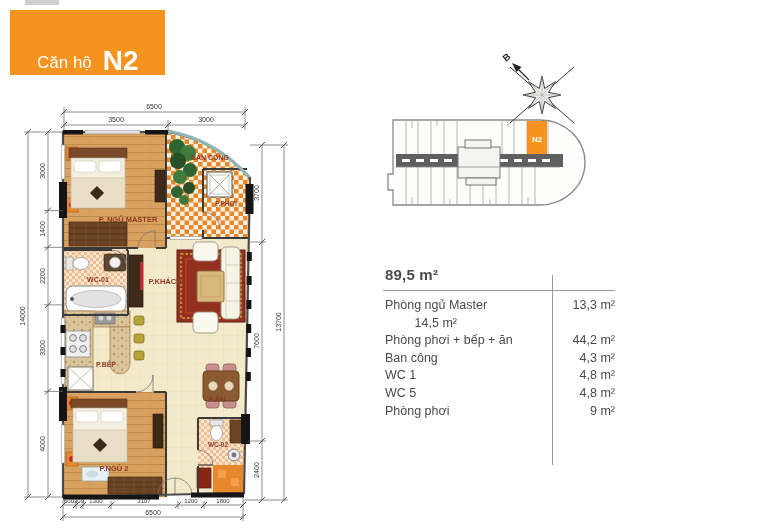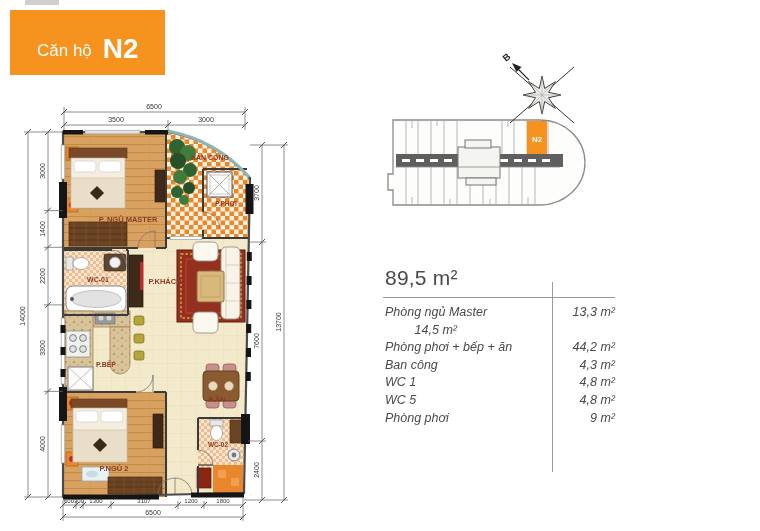--- a/index.html
+++ b/index.html
@@ -1,31 +1,31 @@
 <!DOCTYPE html>
 <html><head>
 <meta charset="utf-8">
 <style>
   html,body{margin:0;padding:0;background:#fff;}
   .page{position:relative;width:760px;height:531px;background:#ffffff;overflow:hidden;
         font-family:"Liberation Sans",sans-serif;}
   
   .banner{position:absolute;left:10px;top:10px;width:155px;height:65px;background:#F6921E;
-          display:flex;align-items:flex-end;padding:0 0 12px 27px;box-sizing:border-box;}
+          display:flex;align-items:flex-end;padding:0 0 0 27px;box-sizing:border-box;}
   .banner-prefix{color:#fff;font-size:17px;line-height:1;padding-bottom:4px;}
   .banner-unit{color:#fff;font-size:28px;font-weight:bold;line-height:1;margin-left:11px;}
   
   .top-sliver{position:absolute;left:25px;top:0;width:34px;height:5px;background:#cfcfcf;}
   
   .plan-svg{position:absolute;left:0;top:0;width:760px;height:531px;}
   
   .area-table{position:absolute;left:385px;top:266px;width:232px;color:#4a4a4a;}
-  .area-total{font-size:21px;font-weight:normal;letter-spacing:.2px;}
+  .area-total{font-size:15px;font-weight:bold;letter-spacing:.2px;}
   .area-hr{border:none;border-top:1.5px solid #9a9a9a;margin:7px 0 6px -2px;width:232px;}
-  .area-rows{position:relative;font-style:italic;}
+  .area-rows{position:relative;}
   .area-vline{position:absolute;left:167px;top:-22px;width:1px;height:190px;background:#9a9a9a;}
   .area-row{display:flex;font-size:12.5px;line-height:17.6px;}
   .area-label{flex:1;}
   .area-value{width:72px;text-align:right;padding-right:2px;}
 </style>
 </head>
 <body>
 
 <div class="page">
 

